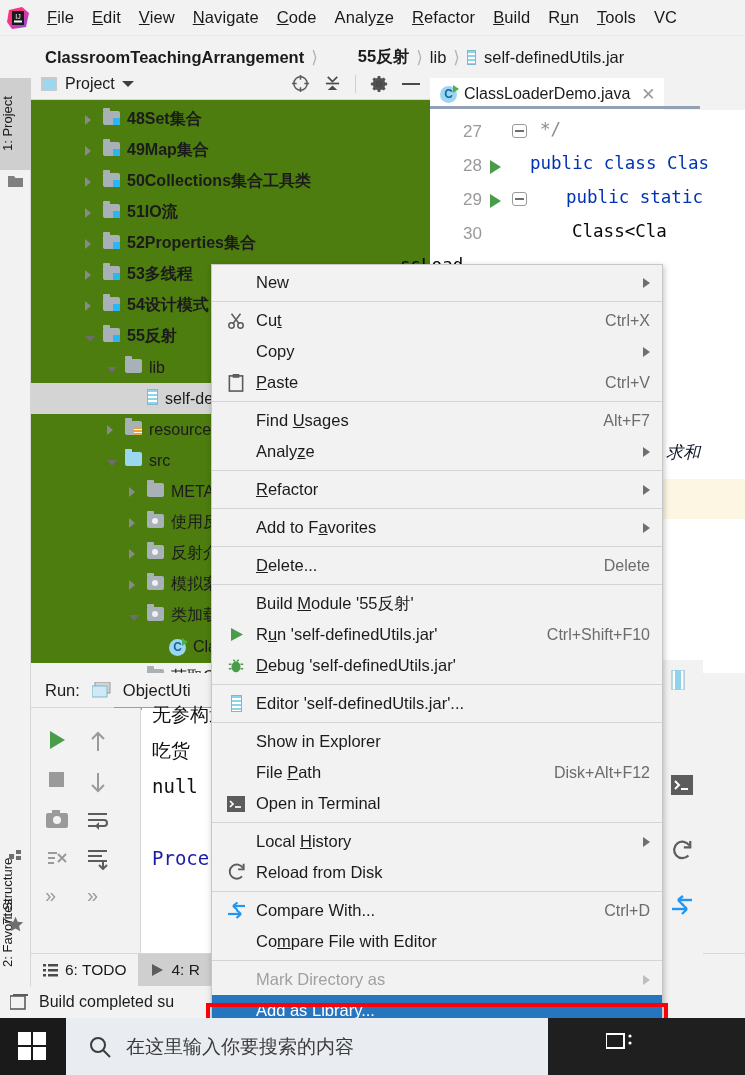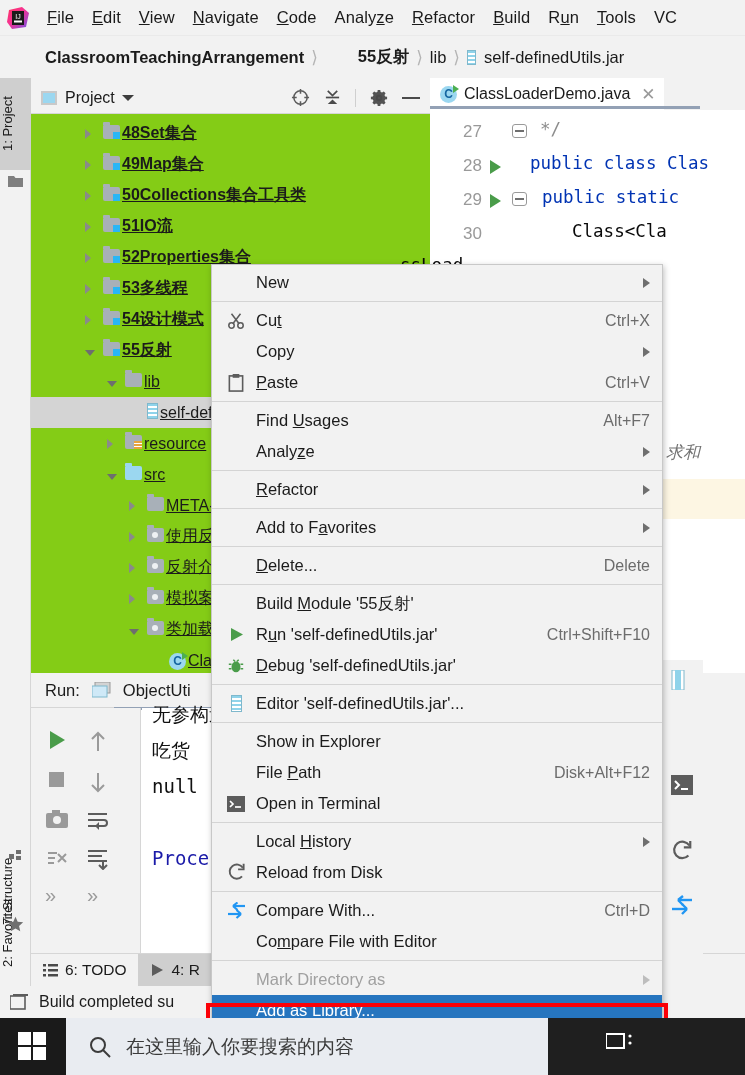--- a/index.html
+++ b/index.html
@@ -51,22 +51,22 @@
     position: absolute; left: 0; width: 31px;
     writing-mode: vertical-rl; transform: rotate(180deg);
     font-size: 13px; color: #1b1b1b; text-align: center;
     padding: 6px 0; white-space: nowrap;
   }
   .vtab.active { background: #cfcfcf; }
   .vicon { position: absolute; left: 8px; width: 15px; height: 15px; }
 
   
   .projpanel {
-    position: absolute; left: 31px; top: 82px; width: 399px; height: 595px;
-    background: #84cc16;
+    position: absolute; left: 31px; top: 68px; width: 399px; height: 595px;
+    background: #4d7c0f;
   }
   .proj-header {
     height: 32px; background: #f2f2f2; display: flex; align-items: center;
     padding-left: 10px; border-bottom: 1px solid #d6d6d6;
   }
   .proj-title { font-size: 16px; color: #1b1b1b; margin-left: 8px; }
   .proj-icons { margin-left: auto; display: flex; align-items: center; gap: 14px; padding-right: 10px; }
   .tree { padding-top: 4px; font-size: 16px; color: #1b1b1b; }
   .trow { height: 31px; display: flex; align-items: center; white-space: nowrap; }
   .trow.sel { background: #d4d4d4; }
@@ -86,21 +86,21 @@
   .folder.pkg i:after { content:''; position:absolute; left:5px; top:4px; width:6px; height:6px; background:#eef1f3; border-radius:50%; }
   .jar-ico { width: 11px; height: 16px; display:inline-block;
       background: repeating-linear-gradient(180deg,#8fd3ea 0 2px,#ffffff 2px 4px);
       border: 1px solid #7fb8cc; }
   .cls-ico { width: 17px; height: 17px; border-radius: 50%; background: #9bd7f0;
       color:#1565a0; font-size: 12px; font-weight: bold; text-align:center; line-height:17px; position: relative; display:inline-block;}
   .cls-ico:after { content:''; position:absolute; right:-2px; top:-1px; width:0;height:0;
       border-left:6px solid #4caf50; border-top:4px solid transparent; border-bottom:4px solid transparent; }
   .iml-ico { width: 15px; height: 15px; display:inline-block; background:#a8b0b8; border-radius:2px; position:relative;}
   .iml-ico:after { content:''; position:absolute; right:1px; bottom:1px; width:6px;height:4px; background:#5a5a5a;}
-  .tlabel { margin-left: 2px; text-decoration: underline; }
+  .tlabel { margin-left: 7px; }
   .tlabel.b { font-weight: bold; }
 
   
   .editorzone {
     position: absolute; left: 430px; top: 78px; width: 315px; height: 595px; background: #fff;
   }
   .tabbar { height: 32px; background: #f2f2f2; display:flex; align-items:flex-end; }
   .etab {
     height: 32px; background: #ffffff; display:flex; align-items:center; padding: 0 8px 0 10px;
     font-size: 16px; color:#1b1b1b; gap: 7px; white-space: nowrap;
@@ -112,21 +112,21 @@
   .gutter { position:absolute; left:0; top:0; width:58px; height:562px; background:#fff; }
   .lnum { position:absolute; right:6px; font-size:17px; color:#999; font-family:"Liberation Sans",sans-serif;}
   .runmark { position:absolute; left:60px; width:0;height:0;
       border-left:11px solid #4a9c4a; border-top:7px solid transparent; border-bottom:7px solid transparent;}
   .foldmark { position:absolute; left:82px; width:15px; height:14px; border:1.5px solid #9a9a9a; border-radius:3px; }
   .foldmark:after { content:''; position:absolute; left:2px; top:5px; width:9px; height:1.5px; background:#6f6f6f; }
   .codeline { position:absolute; white-space: pre; }
   .kw { color:#0033b3; }
   .pl { color:#080808; }
   .cmt { color:#8c8c8c; }
-  .zh-green { color:#737373; font-style: italic; font-family:"Liberation Sans",sans-serif; font-size:17px; }
+  .zh-green { color:#0f172a; font-style: italic; font-family:"Liberation Sans",sans-serif; font-size:17px; }
   .hl-band { position:absolute; background:#fdf6e3; }
 
   
   .runpanel { position:absolute; left:31px; top:673px; width:399px; height:280px; background:#fff; }
   .run-head { height:35px; background:#f2f2f2; display:flex; align-items:center; padding-left:14px; gap:12px;
      font-size:16.5px; color:#1b1b1b; border-bottom:1px solid #d6d6d6;}
   .run-tabline { position:absolute; left:83px; top:34px; width:200px; height:3px; background:#93a1b5;}
   .run-gutter { position:absolute; left:0; top:35px; width:110px; height:245px; background:#f2f2f2;
       border-right:1px solid #d6d6d6; }
   .rg-ic { position:absolute; width:26px; height:26px; }
@@ -442,21 +442,21 @@
       <span class="lnum" style="top:79px;">29</span>
       <span class="lnum" style="top:113px;">30</span>
     </div>
     <span class="runmark" style="top:49px;"></span>
     <span class="runmark" style="top:83px;"></span>
     <span class="foldmark" style="top:13px;"></span>
     <span class="foldmark" style="top:81px;"></span>
 
     <span class="codeline cmt" style="left:110px; top:8px;">*/</span>
     <span class="codeline kw" style="left:100px; top:42px;">public class Clas</span>
-    <span class="codeline kw" style="left:112px; top:76px;">public static</span>
+    <span class="codeline kw" style="left:136px; top:76px;">public static</span>
     <span class="codeline pl" style="left:142px; top:110px;">Class&lt;Cla</span>
     <span class="codeline pl" style="left:-30px; top:144px;">ssLoad</span>
     <span class="codeline pl" style="left:-28px; top:178px;">tem.ou</span>
     <span class="codeline pl" style="left:-28px; top:212px;">tem.ou</span>
     <span class="codeline pl" style="left:-28px; top:246px;">tem.ou</span>
 
     <span class="zh-green" style="position:absolute; left:236px; top:330px;">求和</span>
     <div class="hl-band" style="left:232px; top:368px; width:83px; height:40px;"></div>
   </div>
 

